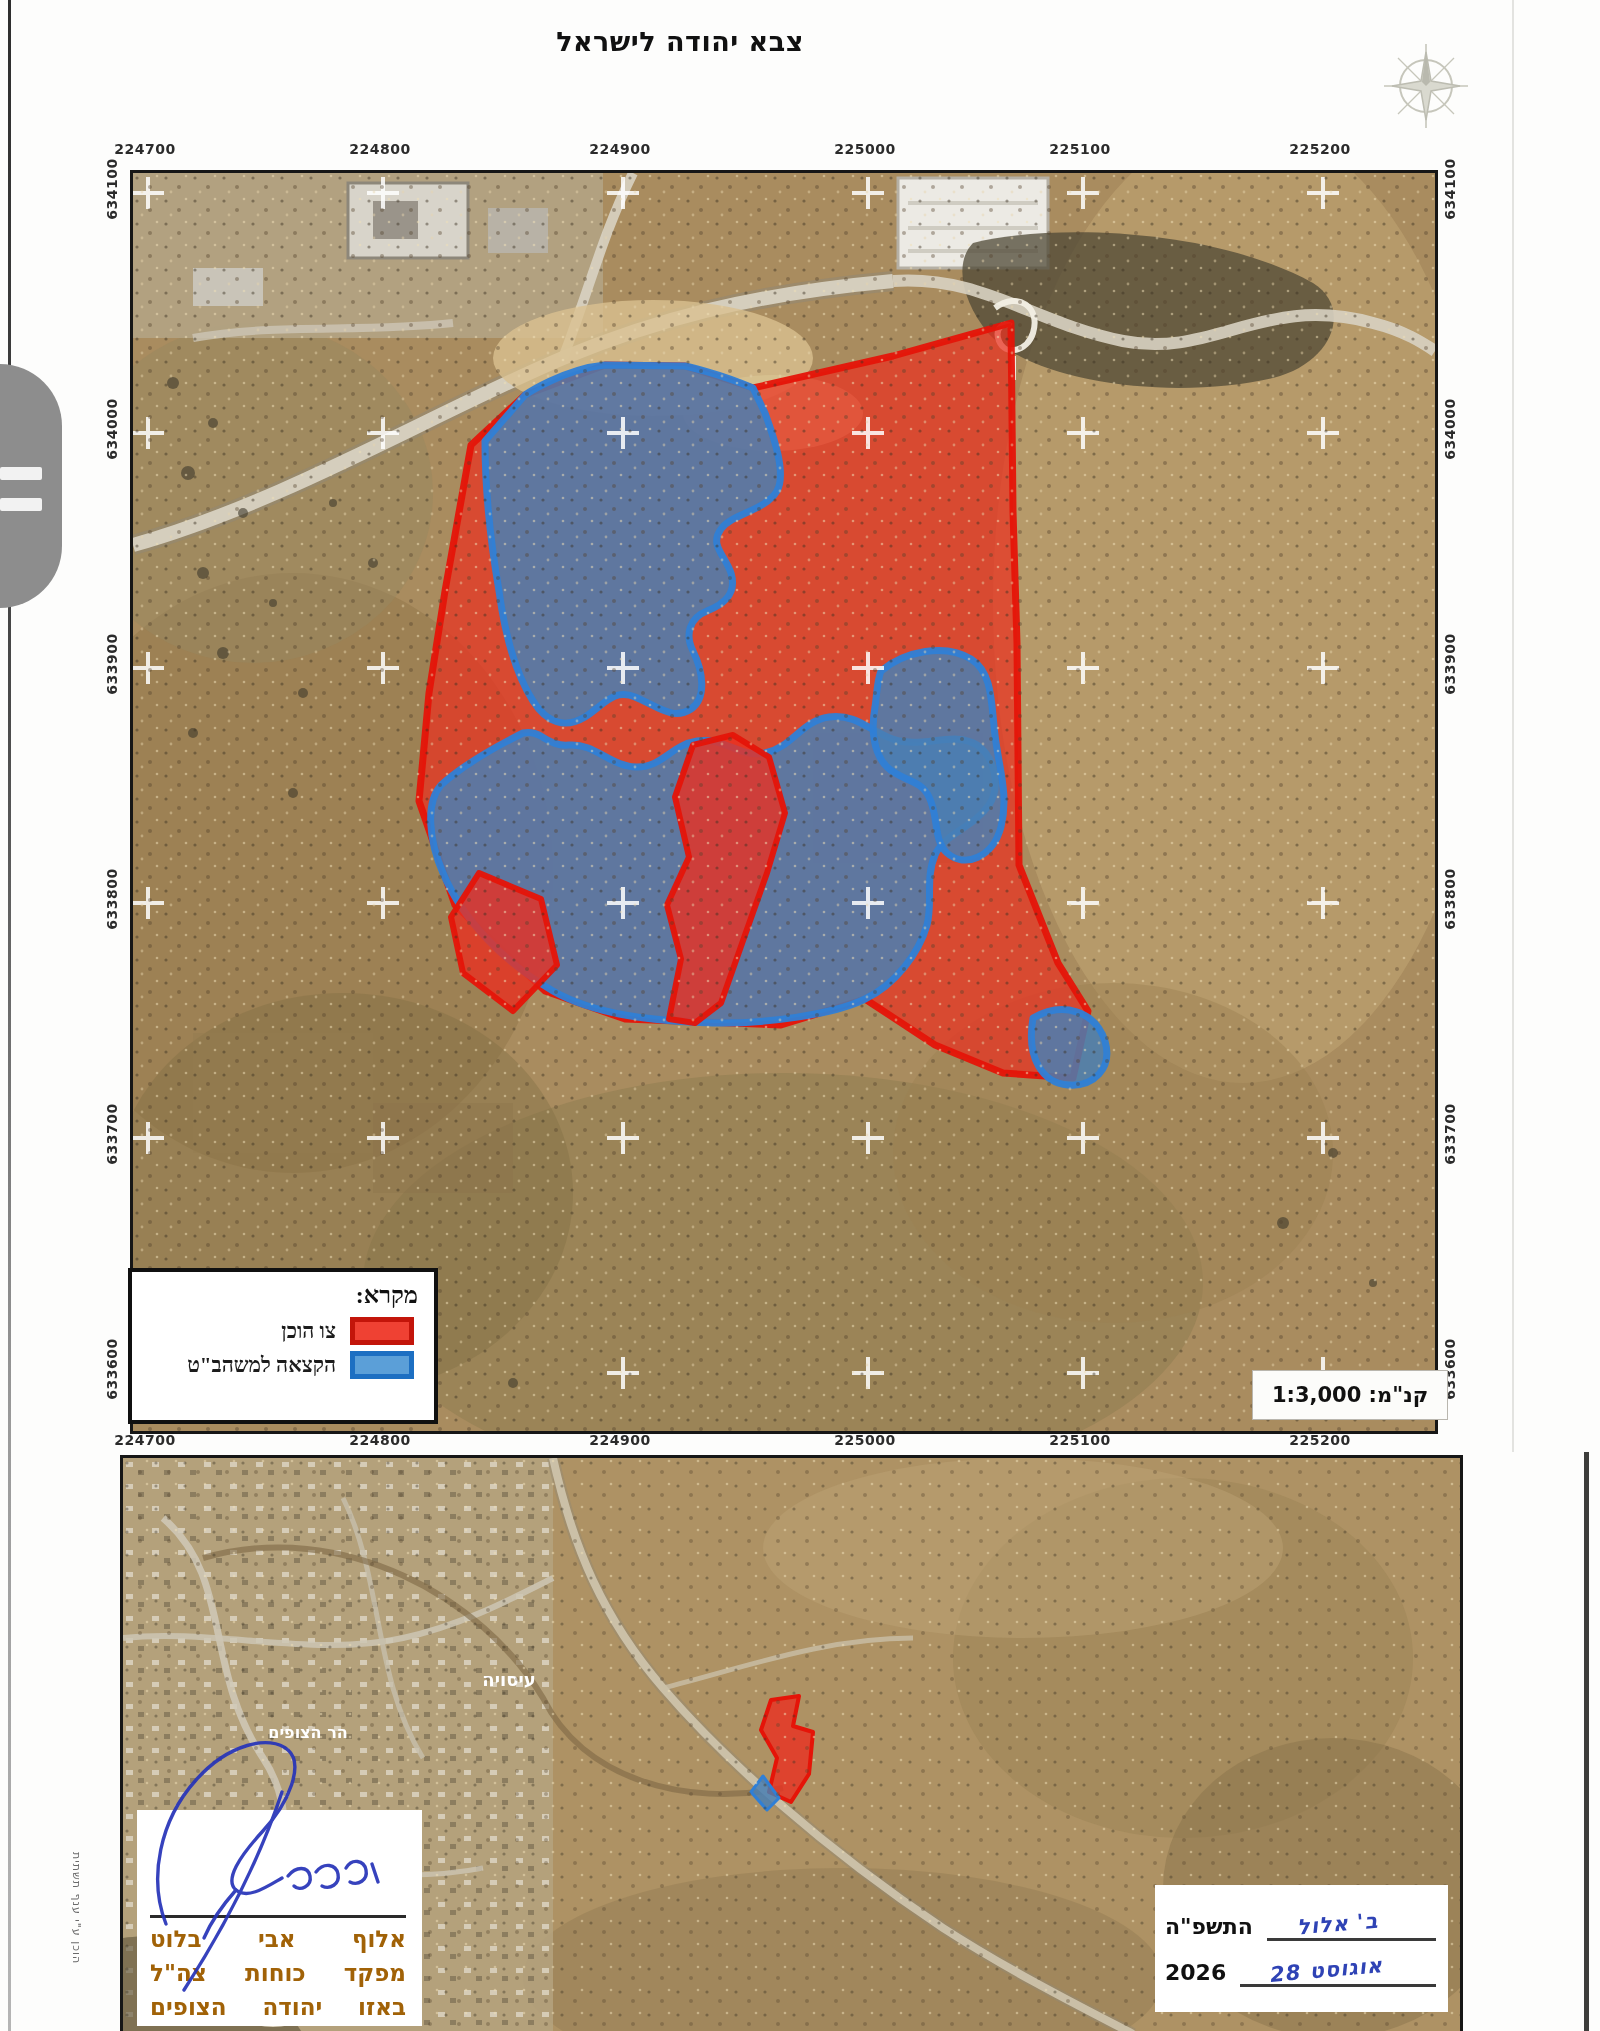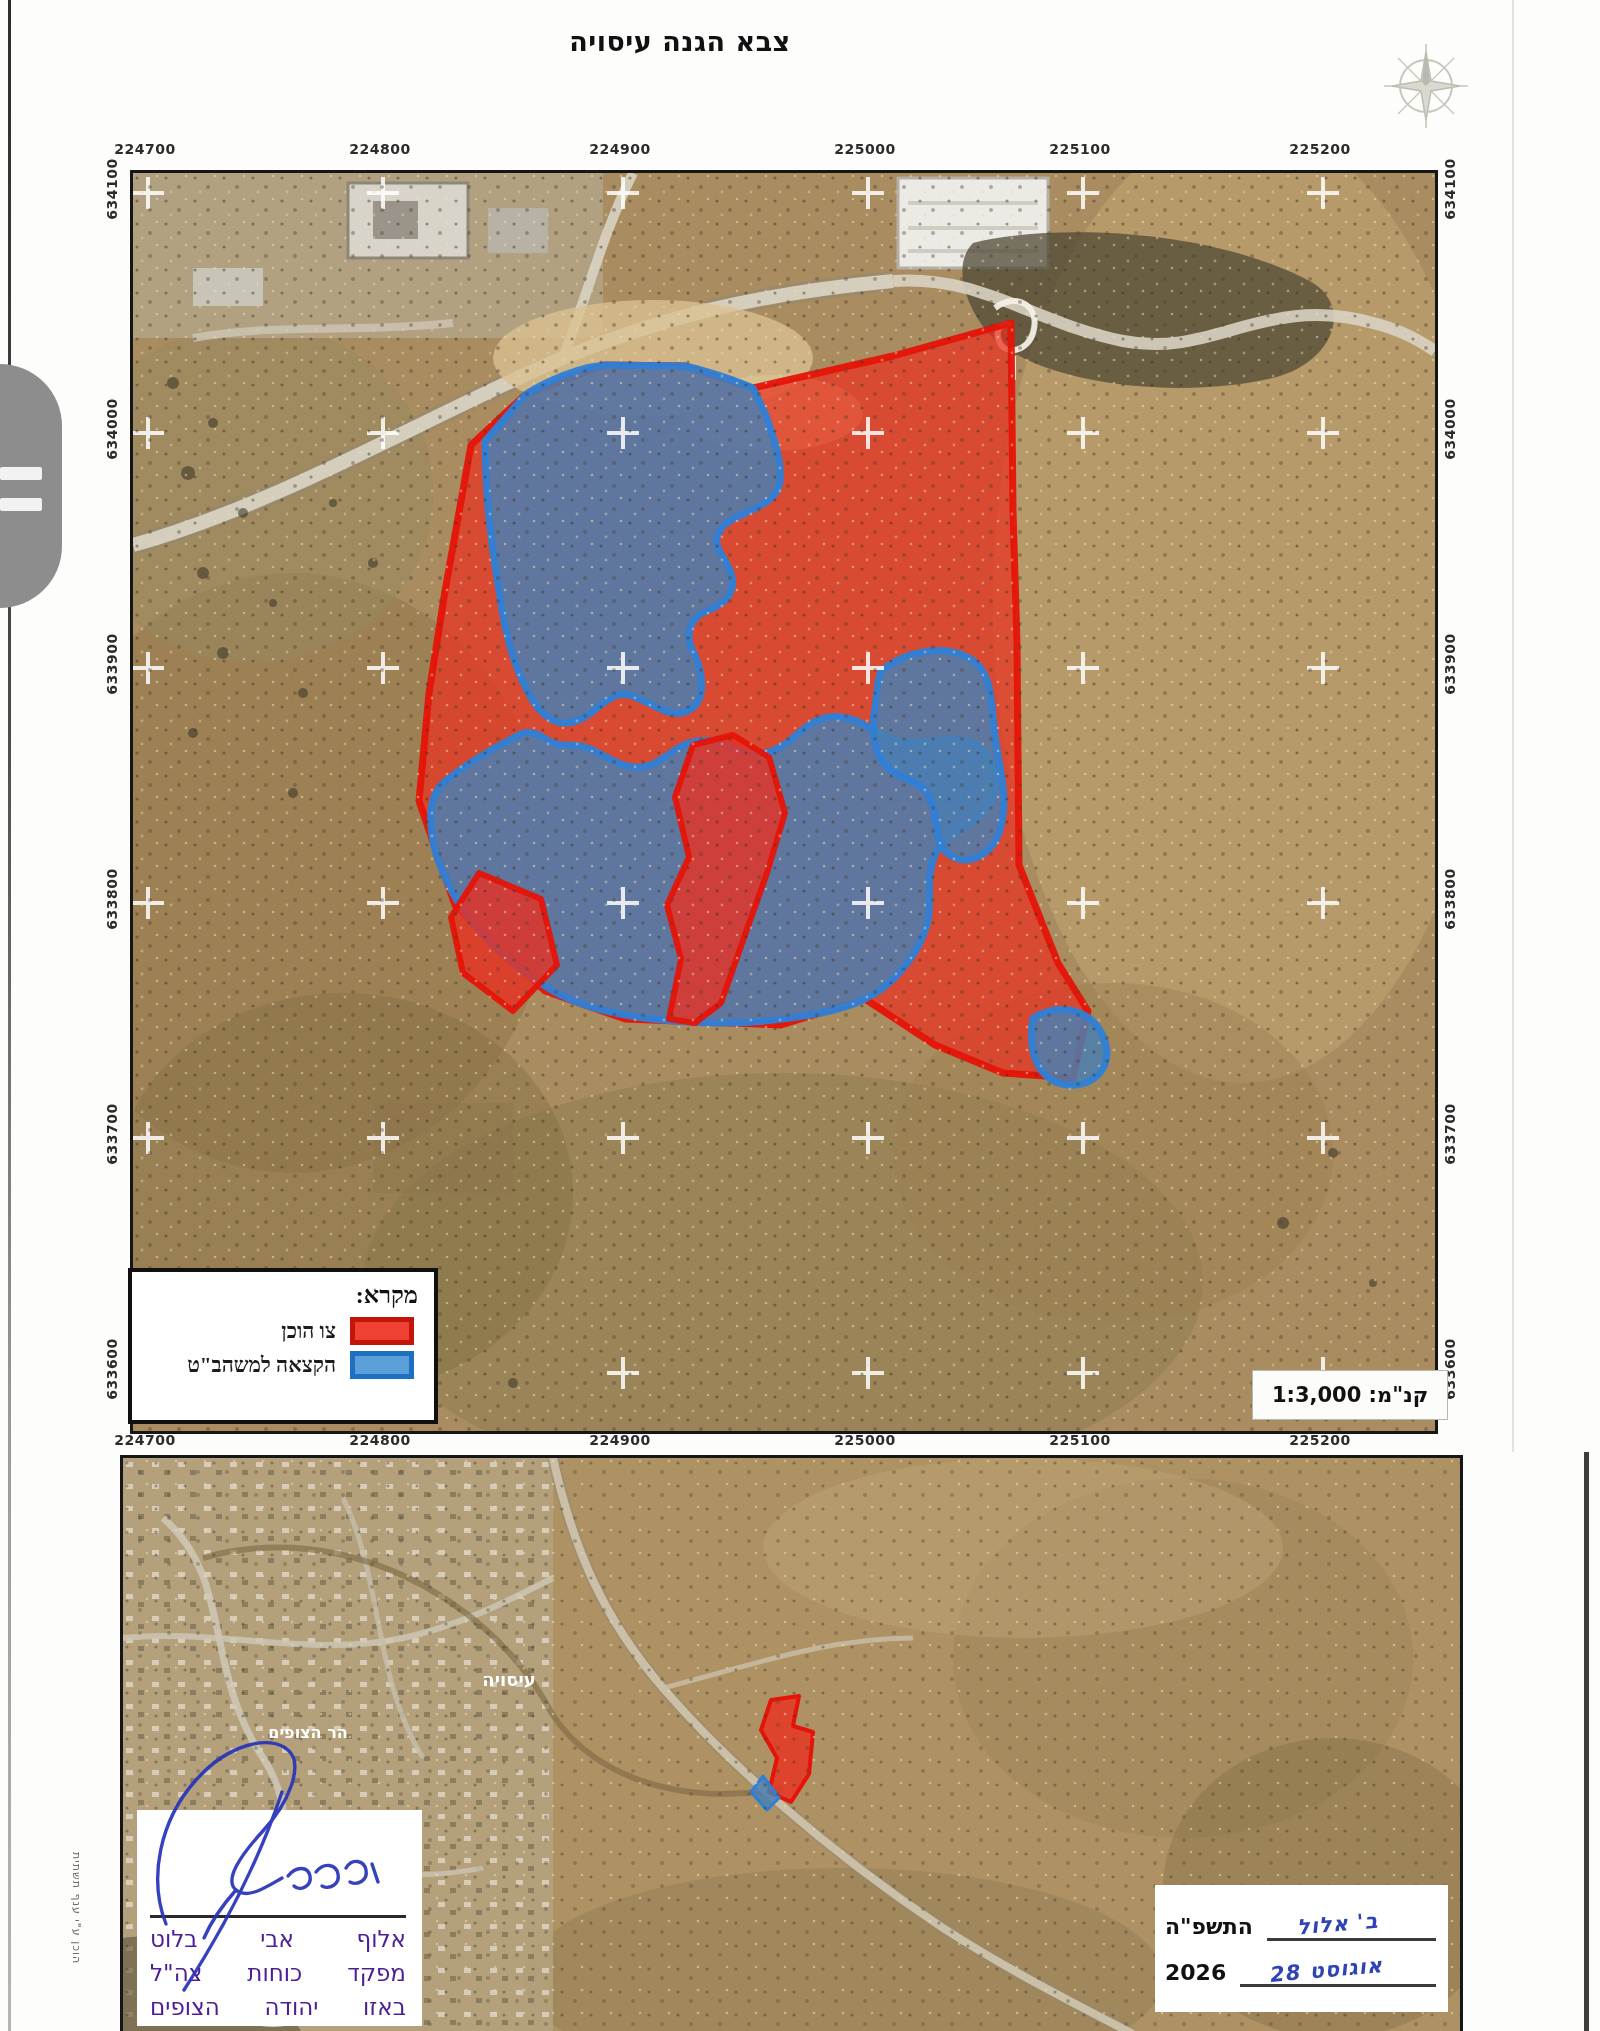--- a/index.html
+++ b/index.html
@@ -44,21 +44,21 @@
   
   .scalebox{position:absolute;left:1252px;top:1370px;width:196px;height:50px;background:#fcfcfa;
             border:1px solid #b9b6ae;box-sizing:border-box;display:flex;align-items:center;
             justify-content:center;direction:rtl;}
   .scalebox span{font-size:21px;font-weight:800;}
   
   .sigbox{position:absolute;left:137px;top:1810px;width:285px;height:216px;background:#fff;}
   .sig-ink{position:absolute;left:140px;top:1728px;width:300px;height:270px;pointer-events:none;}
   .sigline{position:absolute;left:150px;top:1915px;width:256px;border-top:3px solid #2a2a2a;}
   .sigtext{position:absolute;left:150px;top:1922px;width:256px;direction:rtl;}
-  .sigtext div{font-size:23px;font-weight:400;line-height:34px;color:#4c1d95;
+  .sigtext div{font-size:23px;font-weight:700;line-height:34px;color:#a16207;
                text-align:justify;text-align-last:justify;}
   
   .datebox{position:absolute;left:1155px;top:1885px;width:293px;height:127px;background:#fff;
            padding:10px 8px 0 10px;box-sizing:border-box;}
   .drow{position:relative;display:flex;align-items:flex-end;height:44px;margin-top:2px;}
   .drow .dlbl{font-size:22px;font-weight:800;white-space:nowrap;padding-bottom:2px;}
   .drow .dline{flex:1;margin-left:14px;margin-right:4px;border-bottom:3px solid #3a3a3a;height:34px;position:relative;}
   .hand{position:absolute;color:#2f43b5;font-size:21px;font-weight:700;font-style:italic;
         transform:rotate(-5deg);bottom:2px;left:30px;white-space:nowrap;letter-spacing:1px;}
   
@@ -79,21 +79,21 @@
   <div class="scan-edge"></div>
   <div class="page-edge-faint"></div>
   <div class="page-edge-dark"></div>
 
   <div class="handle">
     <div class="bar b1"></div>
     <div class="bar b2"></div>
   </div>
 
   <div class="hdr">
-    <div class="l1">צבא הגנה עיסויה</div>
+    <div class="l1">צבא יהודה לישראל</div>
   </div>
 
   <svg class="compass" viewBox="0 0 96 96">
     <g stroke="#c6c6bb" stroke-width="2" fill="none">
       <circle cx="48" cy="48" r="26"></circle>
       <path d="M48,6 L48,90 M6,48 L90,48" stroke-width="1.6"></path>
       <path d="M20,20 L76,76 M76,20 L20,76" stroke-width="1.3"></path>
     </g>
     <path d="M48,14 L53,43 L82,48 L53,53 L48,82 L43,53 L14,48 L43,43 Z" fill="#d9d9cf" stroke="#bdbdb2" stroke-width="1.5"></path>
     <path d="M48,14 L52,44 L48,48 L44,44 Z" fill="#b9b9ae"></path>

